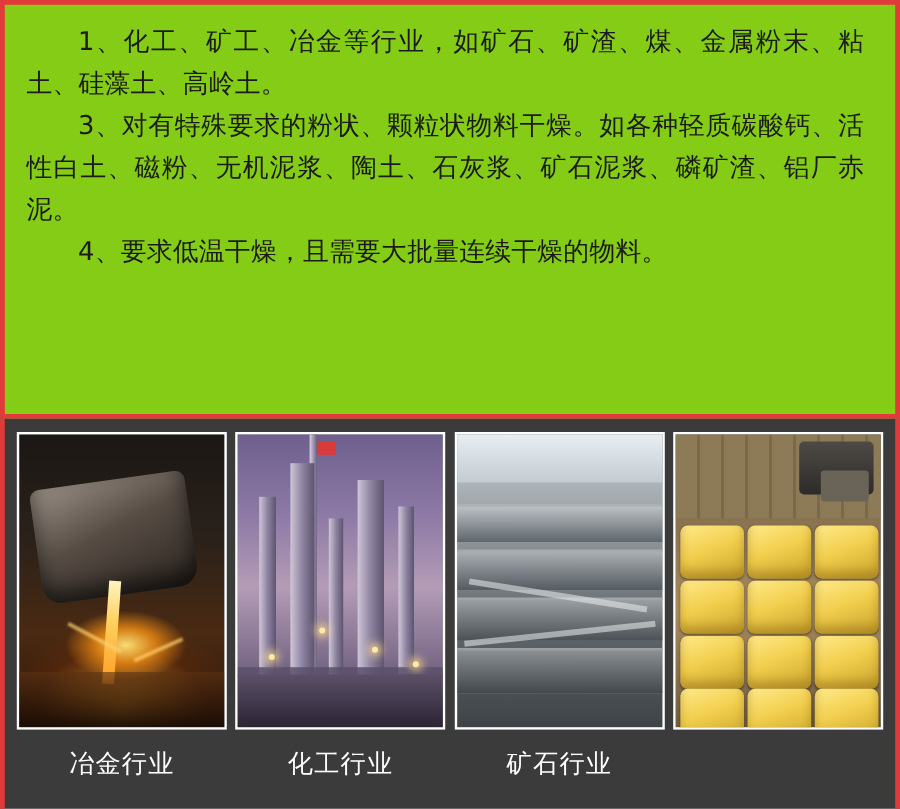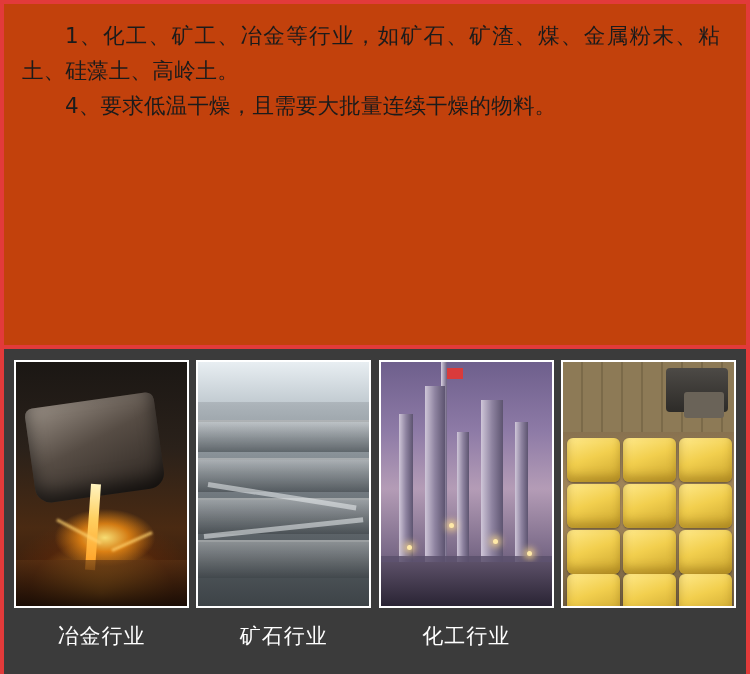--- a/index.html
+++ b/index.html
@@ -21,21 +21,21 @@
     box-sizing: border-box;
   }
 
   
   .text-panel {
     position: absolute;
     left: 0;
     top: 0;
     width: 750px;
     height: 349px;
-    background: #c2410c;
+    background: #84cc16;
     border: 4px solid #e23a3a;
     box-sizing: border-box;
     padding: 14px 26px 0 18px;
   }
   .para {
     font-size: 21.5px;
     line-height: 35px;
     color: #1b1b1b;
     text-indent: 2em;
     letter-spacing: 0.2px;
@@ -239,48 +239,36 @@
     border-radius: 3px;
   }
 </style>
 </head>
 <body>
 
 <div id="page">
 
   <div class="text-panel">
     <p class="para">1、化工、矿工、冶金等行业，如矿石、矿渣、煤、金属粉末、粘土、硅藻土、高岭土。</p>
+    <p class="para">3、对有特殊要求的粉状、颗粒状物料干燥。如各种轻质碳酸钙、活性白土、磁粉、无机泥浆、陶土、石灰浆、矿石泥浆、磷矿渣、铝厂赤泥。</p>
     <p class="para">4、要求低温干燥，且需要大批量连续干燥的物料。</p>
   </div>
 
   <div class="gallery">
 
     <div class="card">
       <div class="photo p1">
         <div class="hook"></div>
         <div class="ladle"></div>
         <div class="stream"></div>
         <div class="sparkA"></div>
         <div class="sparkB"></div>
         <div class="floor"></div>
       </div>
       <div class="caption">冶金行业</div>
-    </div>
-
-    <div class="card">
-      <div class="photo p3">
-        <div class="sky"></div>
-        <div class="bench" style="top:58px;  height:30px;"></div>
-        <div class="bench" style="top:96px;  height:32px;"></div>
-        <div class="bench" style="top:136px; height:34px;"></div>
-        <div class="bench" style="top:178px; height:36px;"></div>
-        <div class="road" style="left:10px; top:120px; width:150px; height:5px; transform:rotate(9deg);"></div>
-        <div class="road" style="left:6px;  top:172px; width:160px; height:5px; transform:rotate(-6deg);"></div>
-      </div>
-      <div class="caption">矿石行业</div>
     </div>
 
     <div class="card">
       <div class="photo p2">
         <div class="flag"></div>
         <div class="stack"></div>
         <div class="tower t1"></div>
         <div class="tower t2"></div>
         <div class="tower t3"></div>
         <div class="tower t4"></div>
@@ -289,20 +277,33 @@
         <div class="lamp" style="left:26px; bottom:56px;"></div>
         <div class="lamp" style="left:68px; bottom:78px;"></div>
         <div class="lamp" style="left:112px; bottom:62px;"></div>
         <div class="lamp" style="left:146px; bottom:50px;"></div>
         <div class="ground"></div>
       </div>
       <div class="caption">化工行业</div>
     </div>
 
     <div class="card">
+      <div class="photo p3">
+        <div class="sky"></div>
+        <div class="bench" style="top:58px;  height:30px;"></div>
+        <div class="bench" style="top:96px;  height:32px;"></div>
+        <div class="bench" style="top:136px; height:34px;"></div>
+        <div class="bench" style="top:178px; height:36px;"></div>
+        <div class="road" style="left:10px; top:120px; width:150px; height:5px; transform:rotate(9deg);"></div>
+        <div class="road" style="left:6px;  top:172px; width:160px; height:5px; transform:rotate(-6deg);"></div>
+      </div>
+      <div class="caption">矿石行业</div>
+    </div>
+
+    <div class="card">
       <div class="photo p4">
         <div class="wall"></div>
         <div class="truck"></div>
         <div class="truckcab"></div>
         <div class="bagrow" style="top:76px;">
           <div class="bag"></div>
           <div class="bag"></div>
           <div class="bag"></div>
         </div>
         <div class="bagrow" style="top:122px;">

